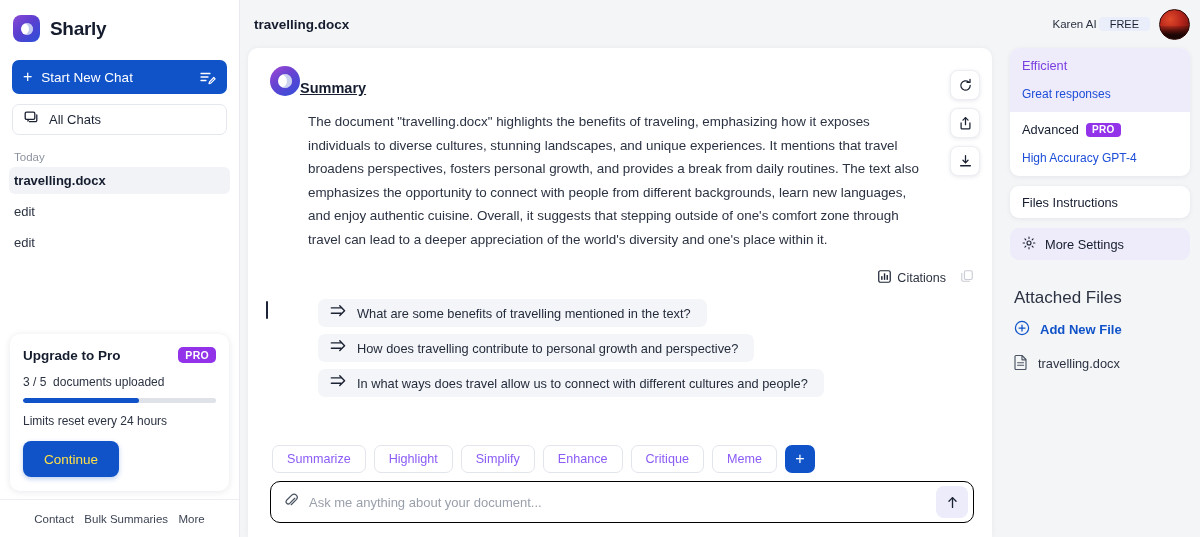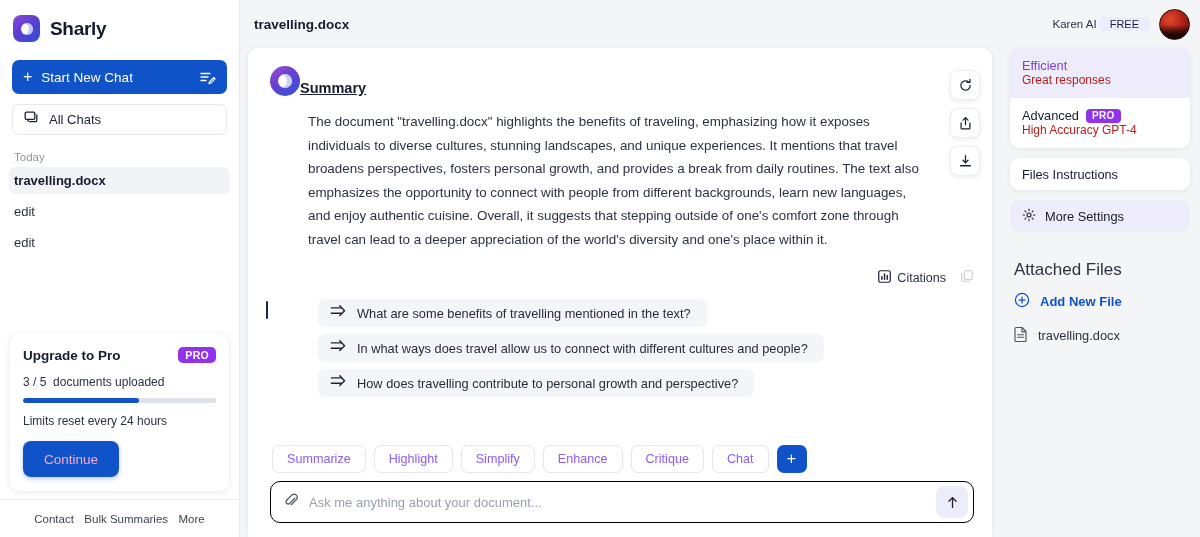--- a/index.html
+++ b/index.html
@@ -76,21 +76,21 @@
   }
   .upg-docs { font-size: 12px; color: #2b3242; margin-top: 12px; }
   .upg-docs b { font-weight: 400; }
   .progress-track {
     margin-top: 9px; height: 5px; border-radius: 3px; background: #dfe2e8; overflow: hidden;
   }
   .progress-fill { height: 100%; width: 57%; background: #1053c9; border-radius: 3px; }
   .upg-reset { font-size: 12px; color: #2b3242; margin-top: 11px; }
   .continue-btn {
     margin-top: 13px; width: 96px; height: 36px; border-radius: 8px;
-    background: #1053c9; color: #f9a8d4; font-size: 13.5px;
+    background: #1053c9; color: #fde047; font-size: 13.5px;
     display: flex; align-items: center; justify-content: center;
     cursor: pointer; box-shadow: 0 2px 5px rgba(16,83,201,0.28);
   }
   .sb-footer {
     position: absolute; left: 0; right: 0; bottom: 0; height: 38px;
     border-top: 1px solid #eceef2;
     display: flex; align-items: center; justify-content: space-around;
     padding: 0 29px;
   }
   .sb-footer span { font-size: 11.5px; color: #3c4454; cursor: pointer; }
@@ -227,21 +227,21 @@
 
   .model-card {
     background: #fff; border-radius: 9px; overflow: hidden;
     box-shadow: 0 1px 5px rgba(20,30,60,0.07);
   }
   .model-opt { padding: 10px 12px 11px 12px; }
   .model-opt.selected { background: #eeebfa; }
   .model-opt-title-row { display: flex; align-items: center; gap: 7px; }
   .model-opt-title { font-size: 12.8px; color: #141c2e; }
   .model-opt.selected .model-opt-title { color: #7a3fe0; }
-  .model-opt-sub { font-size: 12px; color: #b91c1c; margin-top: 0; }
+  .model-opt-sub { font-size: 12px; color: #1d4ed8; margin-top: 14px; }
   .pro-badge-sm {
     background: #9233ea; color: #fff; font-size: 10px; font-weight: bold;
     border-radius: 4px; padding: 1.5px 6px; letter-spacing: 0.3px;
   }
 
   .custom-instr {
     margin-top: 10px; background: #fff; border-radius: 9px; height: 32px;
     display: flex; align-items: center; padding: 0 12px;
     box-shadow: 0 1px 5px rgba(20,30,60,0.07); cursor: pointer;
   }
@@ -404,44 +404,44 @@
         </div>
 
         <div class="sugg-row">
           <div class="sugg">
             <span>
               <svg width="16" height="14" viewBox="0 0 18 14" fill="none">
                 <path d="M1.5 3.5h11M1.5 9.5h11" stroke="#1b2233" stroke-width="1.5" stroke-linecap="round"></path>
                 <path d="M11 1.2 16.4 6.6 11 12" stroke="#1b2233" stroke-width="1.6" stroke-linecap="round" stroke-linejoin="round"></path>
               </svg>
             </span>
-            <span class="s-label">In what ways does travel allow us to connect with different cultures and people?</span>
+            <span class="s-label">How does travelling contribute to personal growth and perspective?</span>
           </div>
         </div>
 
         <div class="sugg-row">
           <div class="sugg">
             <span>
               <svg width="16" height="14" viewBox="0 0 18 14" fill="none">
                 <path d="M1.5 3.5h11M1.5 9.5h11" stroke="#1b2233" stroke-width="1.5" stroke-linecap="round"></path>
                 <path d="M11 1.2 16.4 6.6 11 12" stroke="#1b2233" stroke-width="1.6" stroke-linecap="round" stroke-linejoin="round"></path>
               </svg>
             </span>
-            <span class="s-label">How does travelling contribute to personal growth and perspective?</span>
+            <span class="s-label">In what ways does travel allow us to connect with different cultures and people?</span>
           </div>
         </div>
       </div>
 
       <div class="quick-actions">
         <div class="qa-btn">Summarize</div>
         <div class="qa-btn">Highlight</div>
         <div class="qa-btn">Simplify</div>
         <div class="qa-btn">Enhance</div>
         <div class="qa-btn">Critique</div>
-        <div class="qa-btn">Chat</div>
+        <div class="qa-btn">Meme</div>
         <div class="qa-plus">+</div>
       </div>
 
       <div class="composer">
         <span>
           <svg width="15" height="16" viewBox="0 0 15 16" fill="none">
             <path d="M10.8 6.3 5.7 11.4a2.2 2.2 0 0 1-3.1-3.1L8 2.9a3.2 3.2 0 0 1 4.5 4.5L7.2 12.7" stroke="#4b5462" stroke-width="1.25" stroke-linecap="round" stroke-linejoin="round"></path>
           </svg>
         </span>
         <input class="composer-input" placeholder="Ask me anything about your document..." style="">

